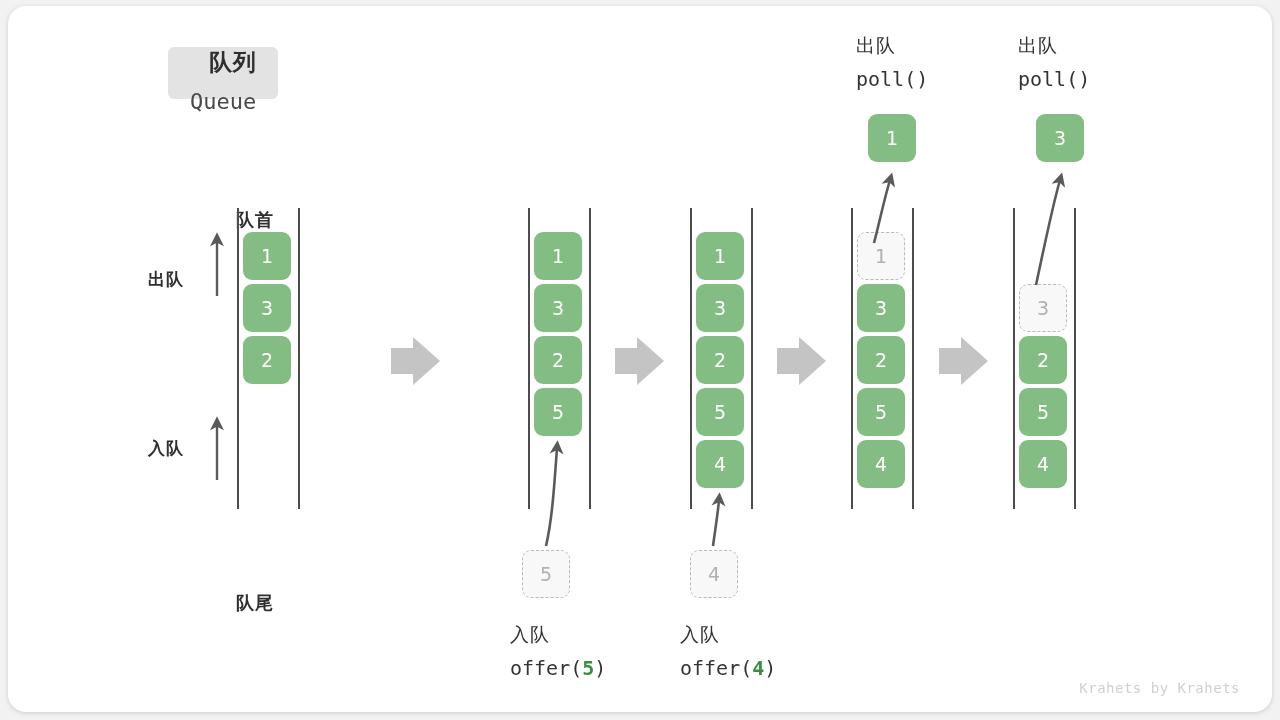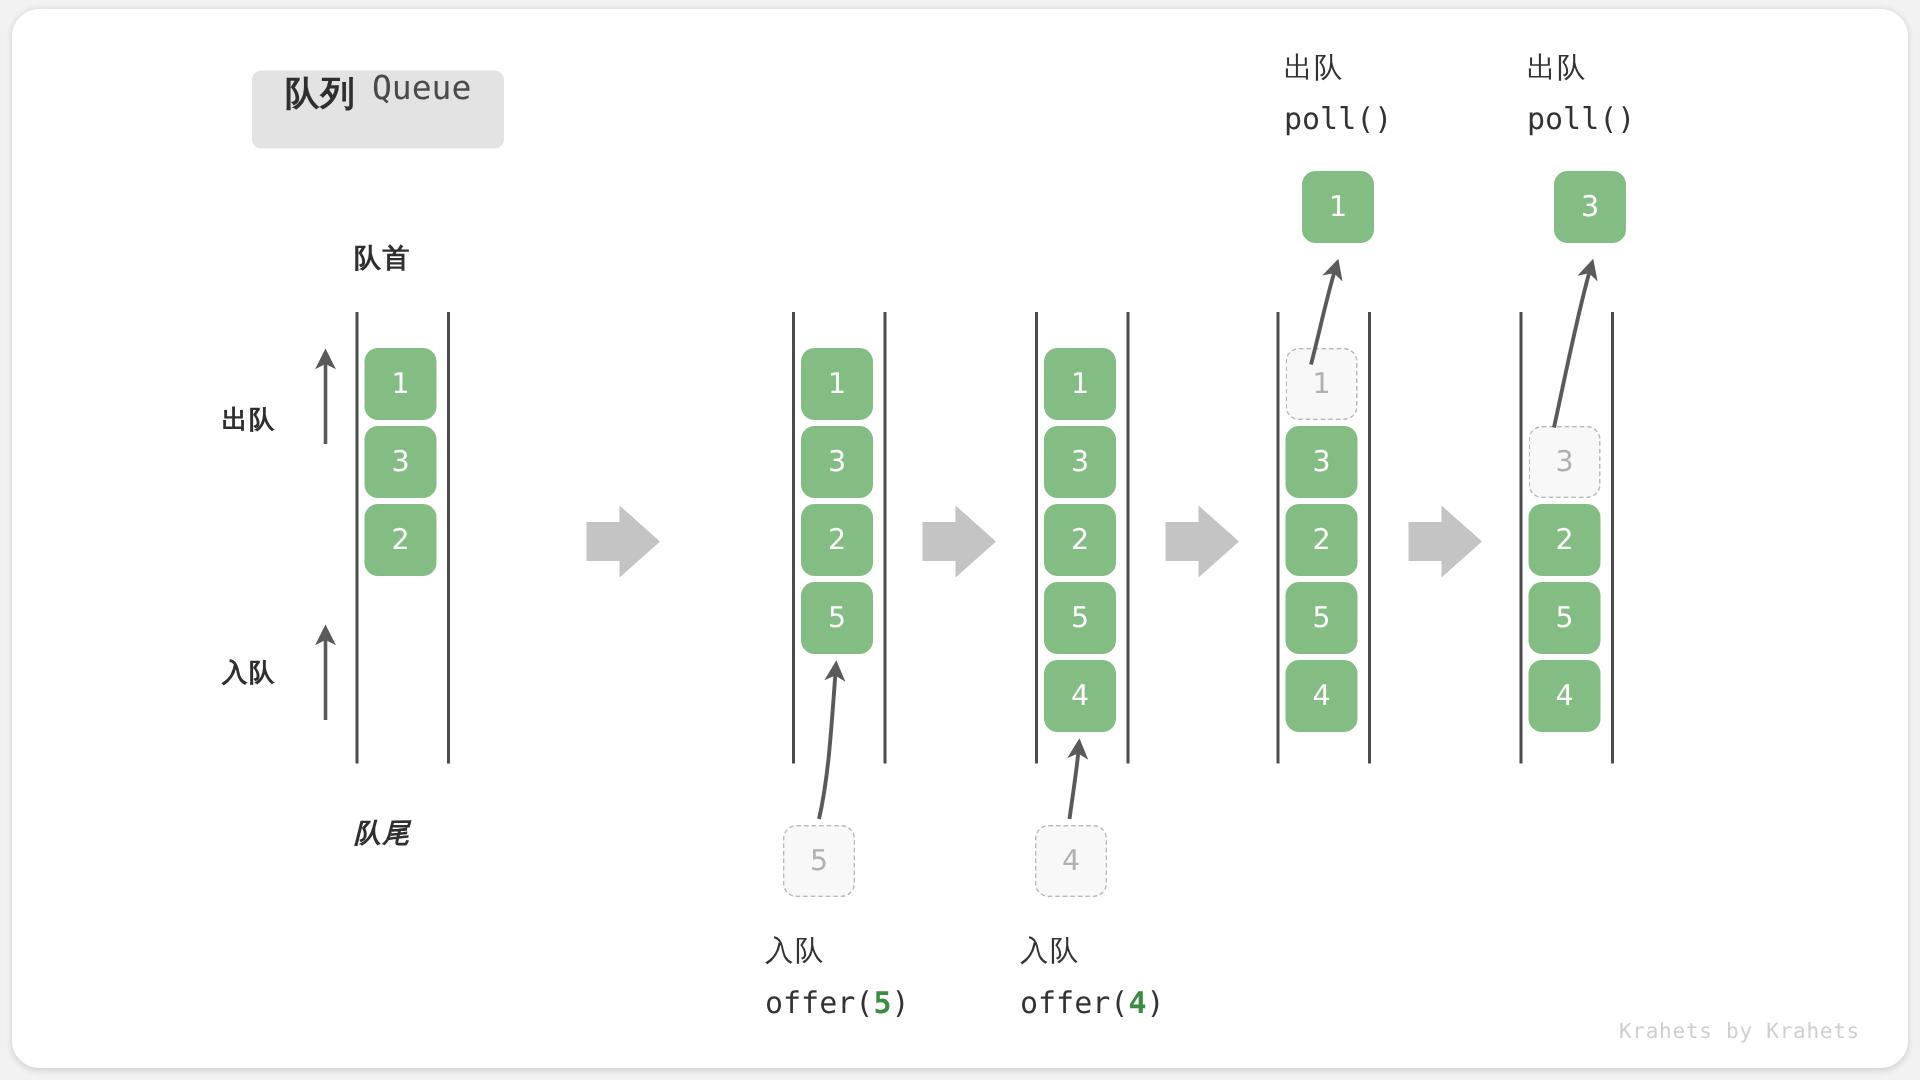--- a/index.html
+++ b/index.html
@@ -36,23 +36,24 @@
   
   #title-badge {
     position: absolute;
     left: 168px;
     top: 47px;
     height: 52px;
     padding: 0 22px;
     background: #e3e3e3;
     border-radius: 6px;
     display: flex;
-    align-items: flex-start;
+    align-items: flex-end;
     gap: 11px;
     white-space: nowrap;
+    flex-direction: column;
   }
   .title-cn {
     font-size: 23px;
     font-weight: bold;
     color: #2f2f2f;
     letter-spacing: 0.5px;
   }
   .title-en {
     font-family: "DejaVu Sans Mono", "Liberation Mono", monospace;
     font-size: 22px;
@@ -60,20 +61,21 @@
   }
 
   
   .abs { position: absolute; white-space: nowrap; }
 
   .head-label {
     font-size: 18px;
     font-weight: bold;
     color: #2f2f2f;
     letter-spacing: 1px;
+    margin-top: 48px;
   }
 
   .side-label {
     font-size: 17px;
     font-weight: bold;
     color: #2f2f2f;
     letter-spacing: 1px;
   }
 
   
@@ -147,21 +149,21 @@
 
 <div id="stage">
   <div id="card"></div>
 
   <div id="title-badge">
     <span class="title-cn">队列</span>
     <span class="title-en">Queue</span>
   </div>
 
   <div class="abs head-label" style="left:236px; top:160px;">队首</div>
-  <div class="abs head-label" style="left:236px; top:543px;font-style:italic;">队尾</div>
+  <div class="abs head-label" style="left:236px; top:543px;">队尾</div>
 
   <div class="abs side-label" style="left:148px; top:268px;">出队</div>
   <div class="abs side-label" style="left:148px; top:437px;">入队</div>
 
   <div class="rail" style="left:237px;"></div>
   <div class="rail" style="left:298px;"></div>
   <div class="cell" style="left:243px; top:232px;">1</div>
   <div class="cell" style="left:243px; top:284px;">3</div>
   <div class="cell" style="left:243px; top:336px;">2</div>
 

